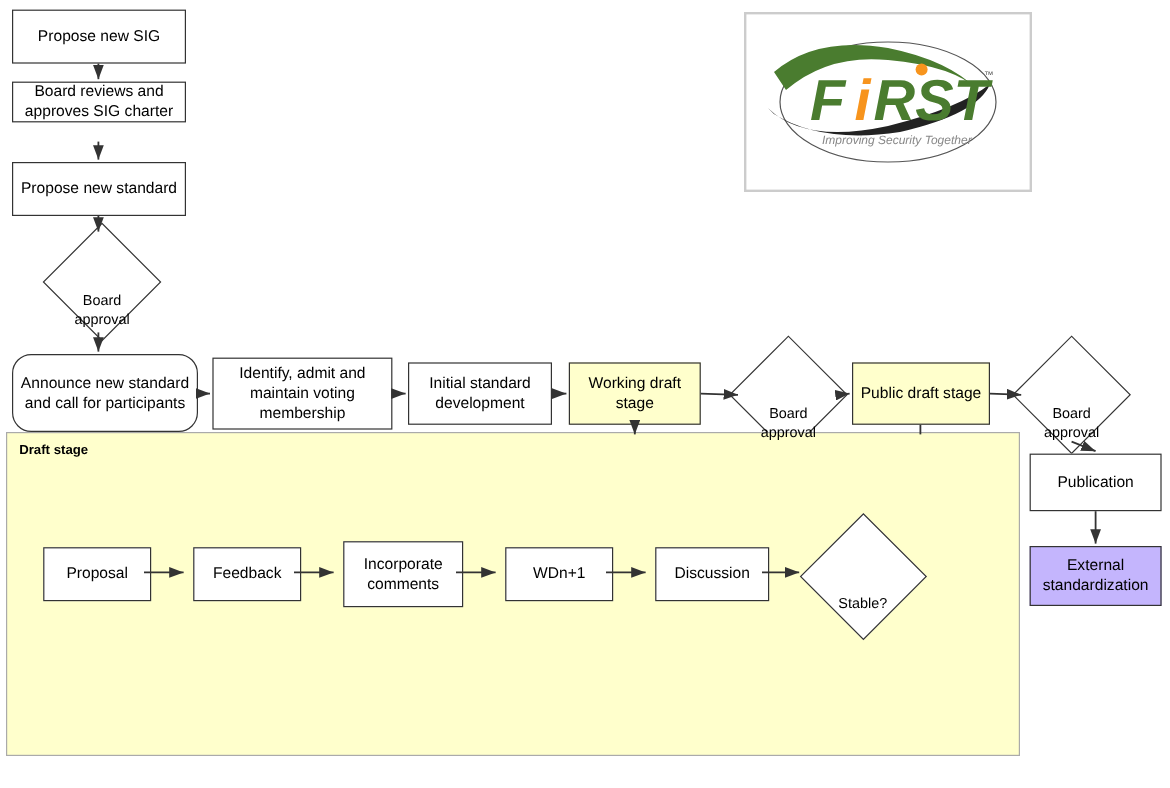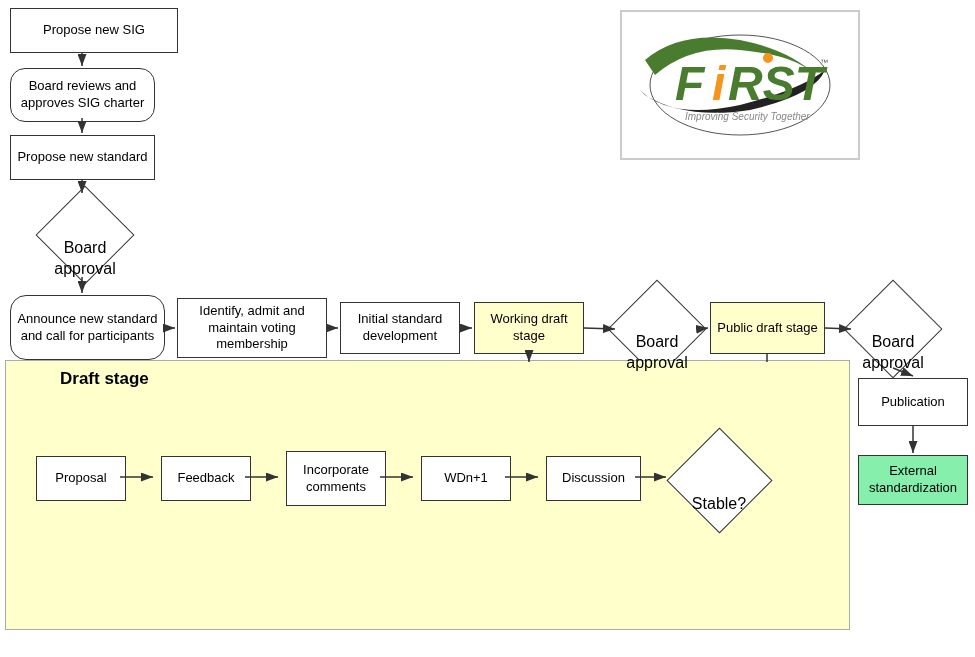--- a/index.html
+++ b/index.html
@@ -29,21 +29,21 @@
       text-align: center;
       padding: 6px;
       line-height: 1.3;
     }
 
     .flow-box.yellow {
       background: #ffffcc;
     }
 
     .flow-box.gray {
-      background: #86efac;
+      background: #c4b5fd;
     }
 
     
     .diamond-wrapper {
       position: absolute;
       display: flex;
       align-items: center;
       justify-content: center;
     }
     .diamond {
@@ -51,42 +51,41 @@
       height: 70px;
       background: #fff;
       border: 1.5px solid #333;
       transform: rotate(45deg);
       position: absolute;
     }
     .diamond-label {
       position: relative;
       z-index: 1;
       text-align: center;
-      font-size: 16px;
+      font-size: 12px;
       line-height: 1.3;
       margin-top: 48px;
     }
 
     
     .draft-stage {
       position: absolute;
       left: 5px;
       top: 360px;
       width: 845px;
       height: 270px;
       background: #ffffcc;
       border: 1.5px solid #aaa;
     }
     .draft-stage-label {
       position: absolute;
       left: 10px;
       top: 8px;
       font-weight: bold;
-      font-size: 17px;
-      margin-left: 44px;
+      font-size: 11px;
     }
 
     
     .logo-area {
       position: absolute;
       left: 620px;
       top: 10px;
       width: 240px;
       height: 150px;
       background: #fff;
@@ -130,25 +129,25 @@
       <text x="45" y="80" font-size="48" font-weight="900" fill="#4a7c2f" font-style="italic">F</text>
       <text x="82" y="80" font-size="48" font-weight="900" fill="#f7941d" font-style="italic">i</text>
       <text x="98" y="80" font-size="48" font-weight="900" fill="#4a7c2f" font-style="italic">RST</text>
 
       <text x="55" y="100" font-size="10" fill="#888" font-style="italic">Improving Security Together</text>
 
       <text x="190" y="45" font-size="8" fill="#555">™</text>
     </svg>
   </div>
 
-  <div class="flow-box" style="left:10px; top:8px; width:168px; height:45px;">
+  <div class="flow-box" style="left:10px; top:8px; width:145px; height:45px;">
     <span>Propose new SIG</span>
   </div>
 
-  <div class="flow-box" style="left:10px; top:68px; width:145px; height:54px;border-radius:15px;">
+  <div class="flow-box" style="left:10px; top:68px; width:145px; height:34px;">
     <span>Board reviews and approves SIG charter</span>
   </div>
 
   <div class="flow-box" style="left:10px; top:135px; width:145px; height:45px;">
     <span>Propose new standard</span>
   </div>
 
   <div class="diamond-wrapper" style="left:45px; top:195px; width:80px; height:80px;">
     <div class="diamond"></div>
     <span class="diamond-label">Board approval</span>

